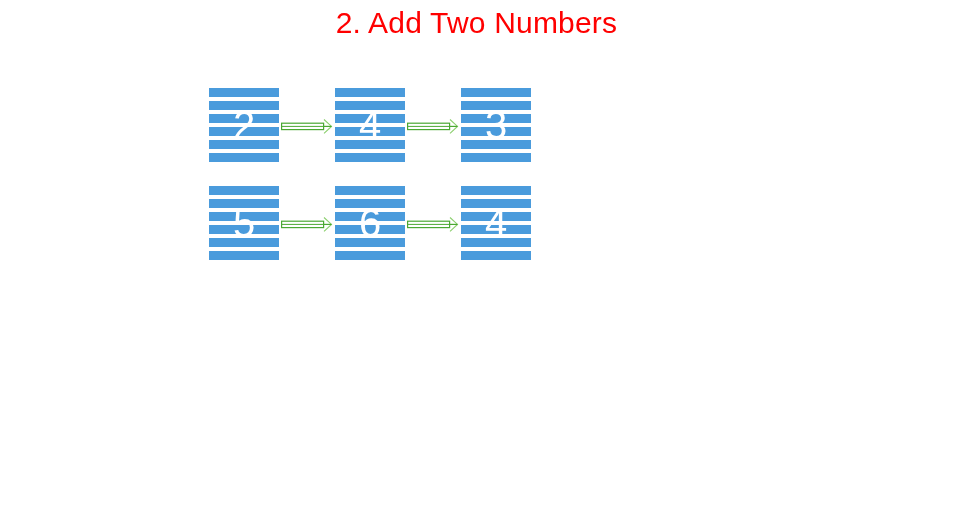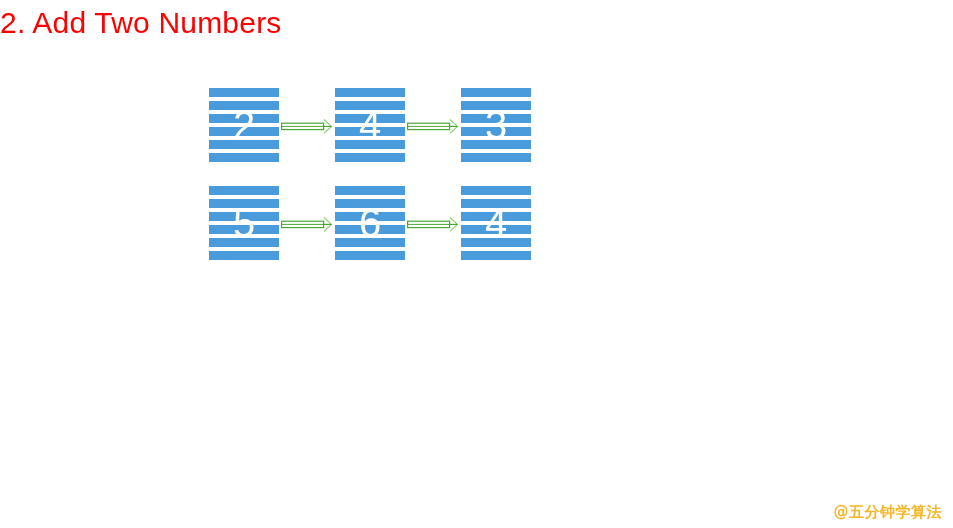--- a/index.html
+++ b/index.html
@@ -21,21 +21,21 @@
     inset: 0;
     background: #ffffff;
   }
 
   
   #slide-title {
     position: absolute;
     left: 0;
     top: 6px;
     width: 953px;
-    text-align: left;
+    text-align: center;
     color: #ff0000;
     font-size: 30px;
     font-weight: 400;
     letter-spacing: 0.2px;
     font-family: "Liberation Sans", sans-serif;
     white-space: nowrap;
   }
 
   
   #linked-list-diagram {
@@ -217,15 +217,14 @@
       <div class="node col-2">
         <div class="node-stripes"></div>
         <div class="node-value">4</div>
         <div class="node-gaps"></div>
       </div>
 
     </div>
 
   </div>
 
-  <div id="watermark">@五分钟学算法</div>
 
 </div>
 
 </body></html>

